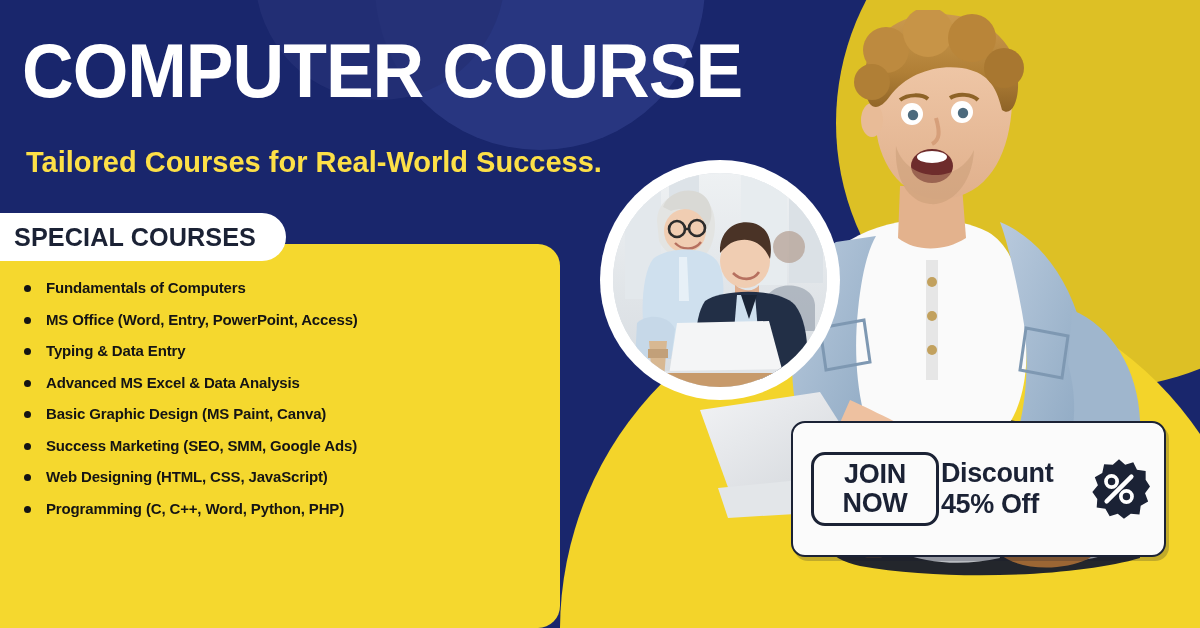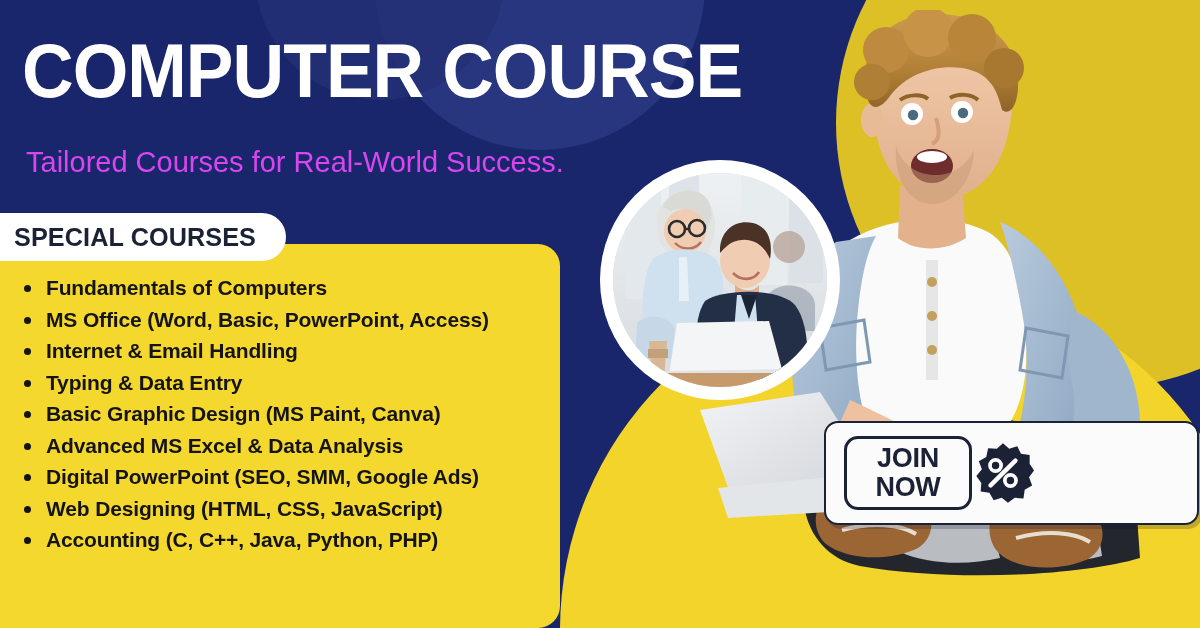--- a/index.html
+++ b/index.html
@@ -93,22 +93,22 @@
     color:#ffffff;
     transform:scaleX(.94);
     transform-origin:left center;
     white-space:nowrap;
   }
   #subtitle {
     position:absolute;
     left:26px; top:144px;
     font-size:29px;
     line-height:36px;
-    font-weight:400;
-    color:#d946ef;
+    font-weight:700;
+    color:#fde047;
     white-space:nowrap;
   }
 
   
   #special-badge {
     position:absolute;
     left:-24px; top:213px;
     height:48px;
     padding:0 22px 0 38px;
     background:#ffffff;
@@ -134,43 +134,43 @@
     width:580px;
     height:384px;
     background:#f5d82e;
     border-radius:22px;
     padding:28px 18px 14px 42px;
     z-index:4;
   }
   #course-list { list-style:none; }
   .course-item {
     position:relative;
-    font-size:21px;
+    font-size:15px;
     line-height:31.5px;
     font-weight:700;
     color:#141414;
     padding-left:24px;
     letter-spacing:-.15px;
     white-space:nowrap;
   }
   .course-item::before {
     content:"";
     position:absolute;
     left:2px; top:13px;
     width:7px; height:7px;
     border-radius:50%;
     background:#141414;
   }
 
   
   #promo-bar {
     position:absolute;
-    left:824px; top:421px;
+    left:791px; top:421px;
     width:375px;
-    height:104px;
+    height:136px;
     background:#fbfbfb;
     border:2px solid #1b2235;
     border-radius:14px;
     display:flex;
     align-items:center;
     padding:0 14px 0 18px;
     gap:0;
     z-index:7;
     box-shadow:3px 4px 0 rgba(20,25,45,.22);
   }
@@ -379,35 +379,38 @@
   <h1 id="page-title">COMPUTER COURSE</h1>
   <p id="subtitle">Tailored Courses for Real-World Success.</p>
 
   <div id="special-badge">
     <span id="special-badge-label">SPECIAL COURSES</span>
   </div>
 
   <div id="course-card">
     <ul id="course-list">
       <li class="course-item">Fundamentals of Computers</li>
-      <li class="course-item">MS Office (Word, Basic, PowerPoint, Access)</li>
-      <li class="course-item">Internet &amp; Email Handling</li>
+      <li class="course-item">MS Office (Word, Entry, PowerPoint, Access)</li>
       <li class="course-item">Typing &amp; Data Entry</li>
+      <li class="course-item">Advanced MS Excel &amp; Data Analysis</li>
       <li class="course-item">Basic Graphic Design (MS Paint, Canva)</li>
-      <li class="course-item">Advanced MS Excel &amp; Data Analysis</li>
-      <li class="course-item">Digital PowerPoint (SEO, SMM, Google Ads)</li>
+      <li class="course-item">Success Marketing (SEO, SMM, Google Ads)</li>
       <li class="course-item">Web Designing (HTML, CSS, JavaScript)</li>
-      <li class="course-item">Accounting (C, C++, Java, Python, PHP)</li>
+      <li class="course-item">Programming (C, C++, Word, Python, PHP)</li>
     </ul>
   </div>
 
   <div id="promo-bar">
     <div id="join-now-button">
       <span class="join-line">JOIN</span>
       <span class="join-line">NOW</span>
+    </div>
+    <div id="discount-text">
+      <div class="discount-line">Discount</div>
+      <div class="discount-line">45% Off</div>
     </div>
     <div id="percent-badge-icon">
       <svg viewBox="0 0 100 100">
         <path d="M50 2 L60 11 L73 7 L79 19 L93 21 L93 35 L100 46 L92 57
                  L97 70 L85 77 L83 91 L69 90 L58 98 L48 90 L35 94 L28 82
                  L14 80 L15 66 L7 55 L16 44 L11 31 L23 24 L26 10 L40 11 Z" fill="#1b2235"></path>
         <circle cx="38" cy="38" r="9" fill="none" stroke="#ffffff" stroke-width="6"></circle>
         <circle cx="62" cy="62" r="9" fill="none" stroke="#ffffff" stroke-width="6"></circle>
         <path d="M70 30 L30 70" stroke="#ffffff" stroke-width="7" stroke-linecap="round"></path>
       </svg>

